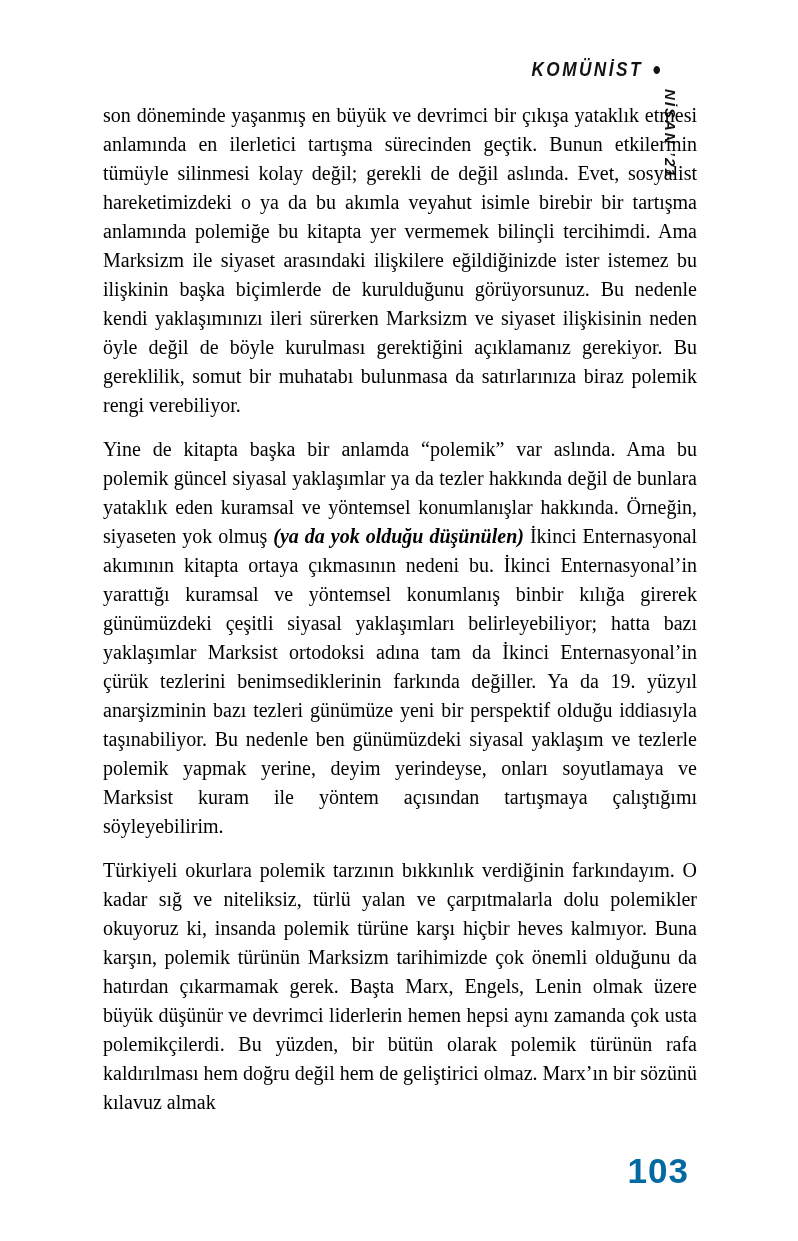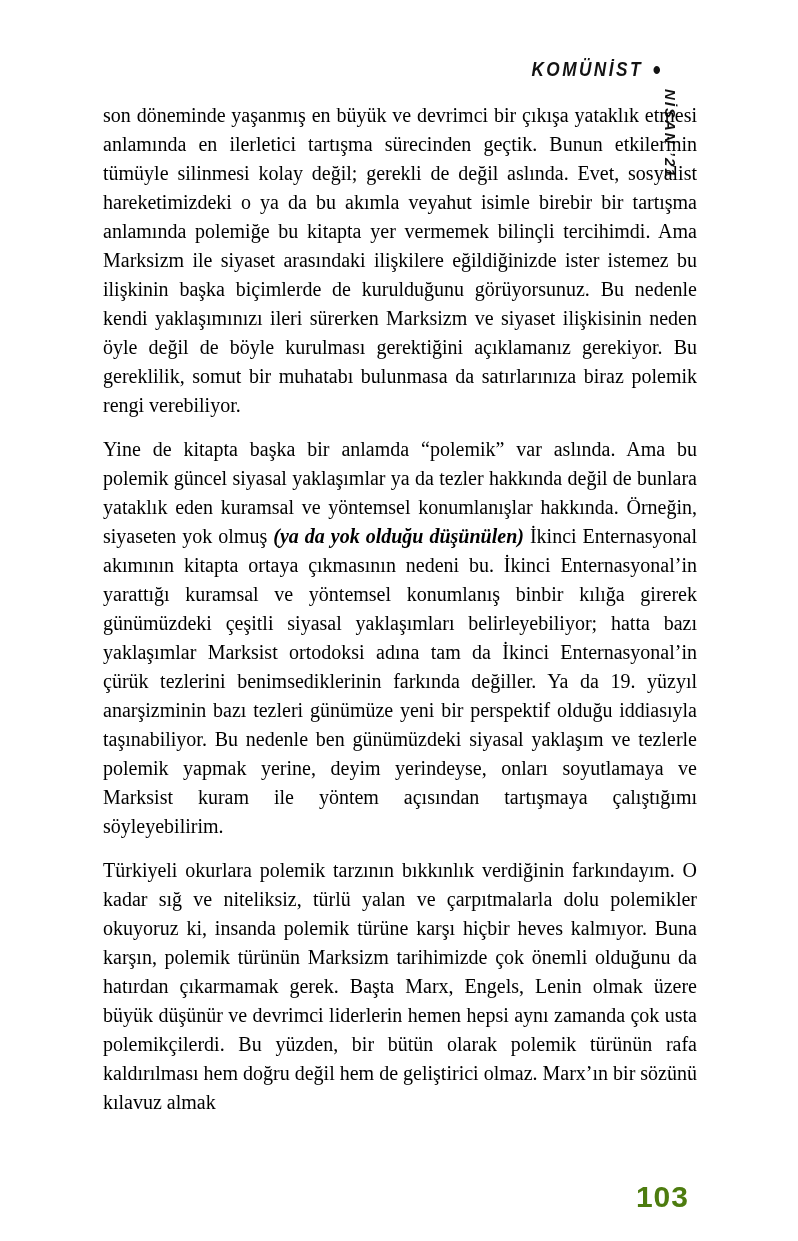--- a/index.html
+++ b/index.html
@@ -67,27 +67,27 @@
   .body-text p {
     margin: 0 0 15px 0;
   }
   .body-text em {
     font-style: italic;
     font-weight: bold;
   }
   
   .folio {
     position: absolute;
-    top: 1180px;
+    top: 1151px;
     right: 40px;
     font-family: "Liberation Sans", "DejaVu Sans", sans-serif;
     font-weight: 700;
-    font-size: 30px;
+    font-size: 35px;
     letter-spacing: 1px;
-    color: #4d7c0f;
+    color: #0369a1;
   }
 </style>
 </head>
 <body>
 
 <div class="page">
 
   <div class="running-head">
     <span>KOMÜNİST</span><span class="dot">•</span>
   </div>

